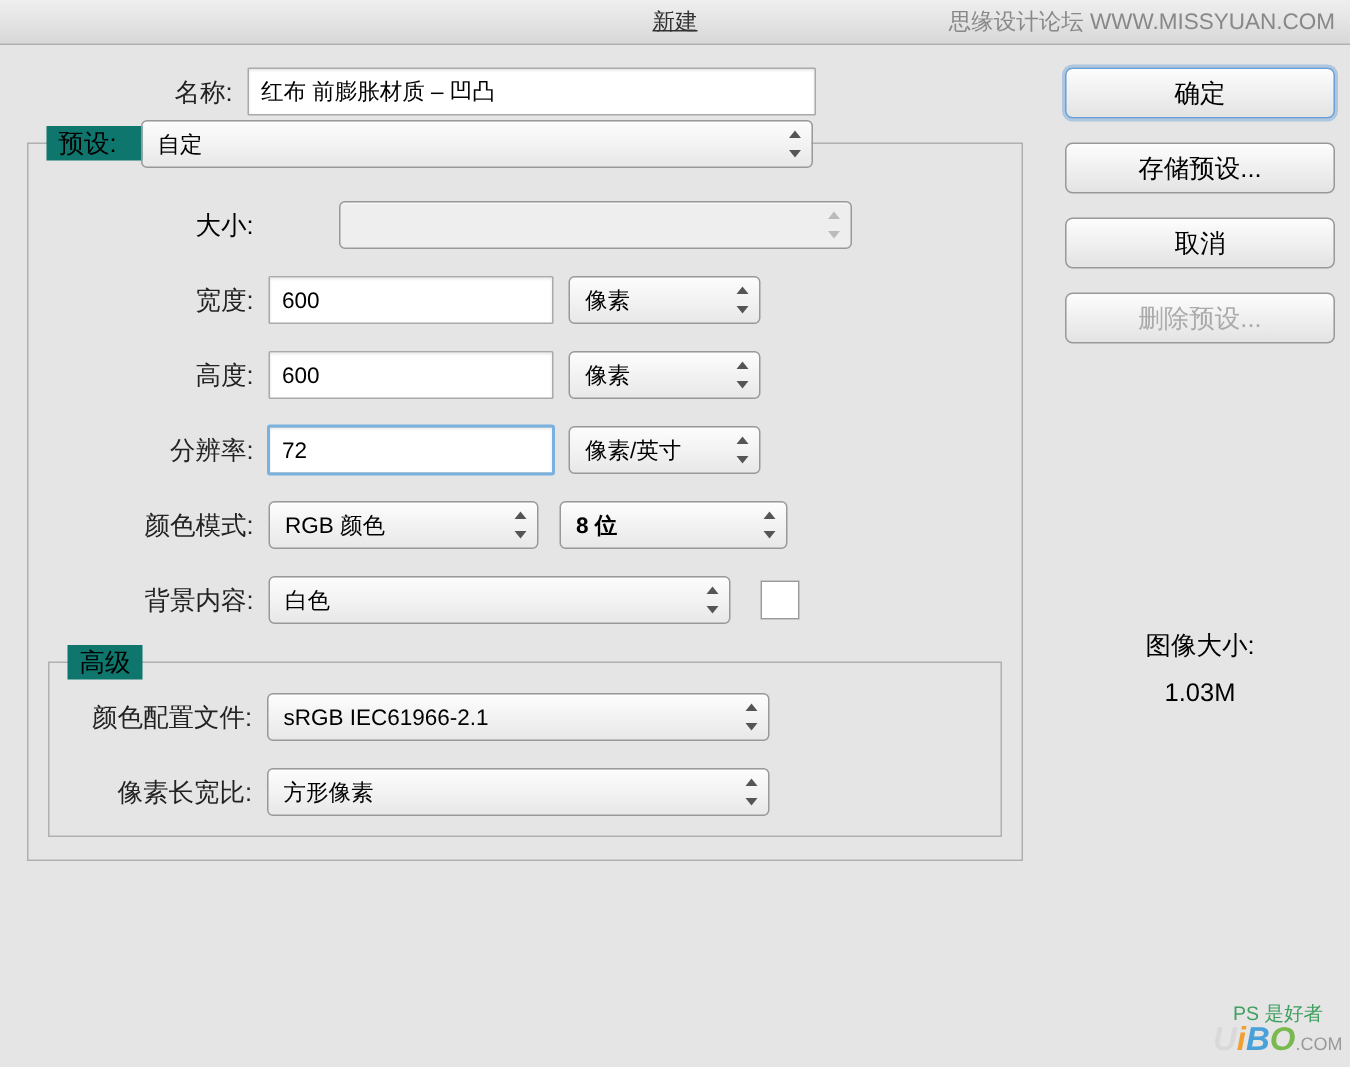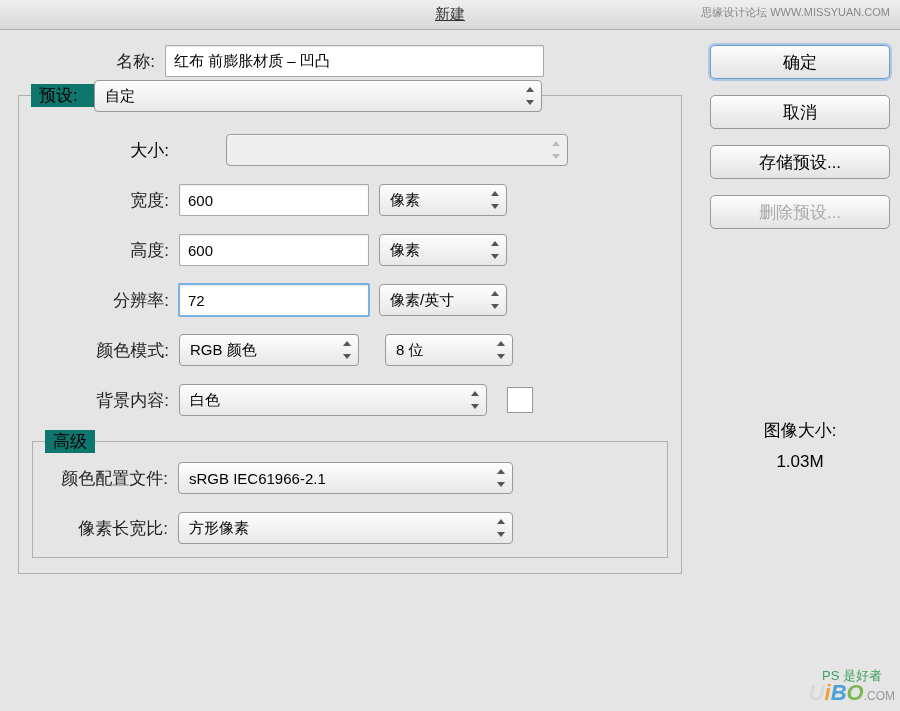--- a/index.html
+++ b/index.html
@@ -25,21 +25,21 @@
       justify-content: center;
       font-size: 15px;
       color: #333;
       position: relative;
       text-decoration: underline;
     }
     .watermark-top {
       position: absolute;
       right: 10px;
       top: 5px;
-      font-size: 11px;
+      font-size: 15px;
       color: #888;
     }
     .dialog-body {
       display: flex;
       padding: 15px 10px;
     }
     .left-col {
       flex: 1;
     }
     .right-col {
@@ -133,21 +133,21 @@
       border-left: 4px solid transparent;
       border-right: 4px solid transparent;
       border-top: 5px solid #555;
     }
     .select.disabled .stepper::before { border-bottom-color: #bbb; }
     .select.disabled .stepper::after { border-top-color: #bbb; }
     .preset-select { width: 448px; }
     .size-select { width: 342px; margin-left: 47px;}
     .unit-select { width: 128px; margin-left: 10px; }
     .colormode-select { width: 180px; }
-    .bit-select { width: 128px; margin-left: 26px; }
+    .bit-select { width: 152px; margin-left: 14px; font-weight: bold; }
     .bg-select { width: 308px; }
     .profile-select { width: 335px; }
     .aspect-select { width: 335px; }
     .swatch {
       width: 26px;
       height: 26px;
       border: 1px solid #999;
       background: #fff;
       margin-left: 20px;
     }
@@ -317,24 +317,24 @@
       </div>
 
     </div>
   </div>
 
   <div class="right-col">
     <div class="button default">
       <span>确定</span>
     </div>
     <div class="button">
+      <span>存储预设...</span>
+    </div>
+    <div class="button">
       <span>取消</span>
-    </div>
-    <div class="button">
-      <span>存储预设...</span>
     </div>
     <div class="button disabled">
       <span>删除预设...</span>
     </div>
 
     <div class="image-size">
       <div>图像大小:</div>
       <div class="image-size-val">1.03M</div>
     </div>
   </div>

